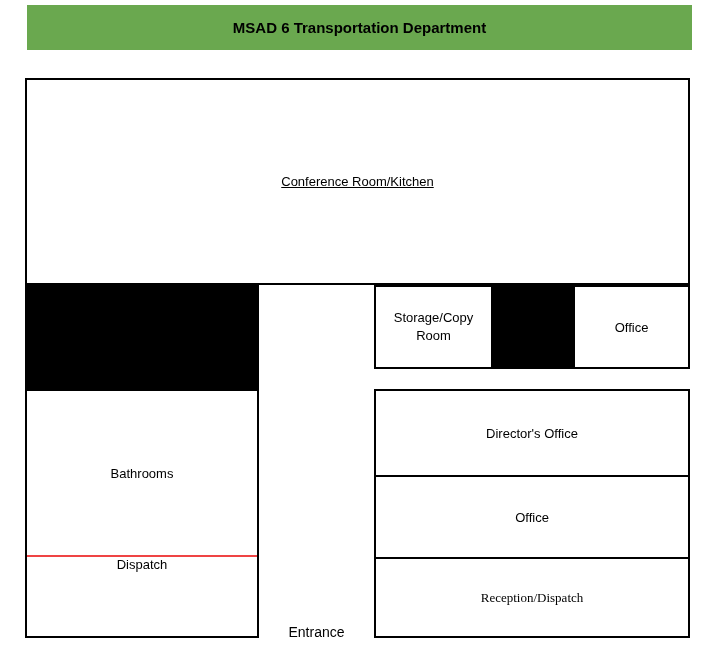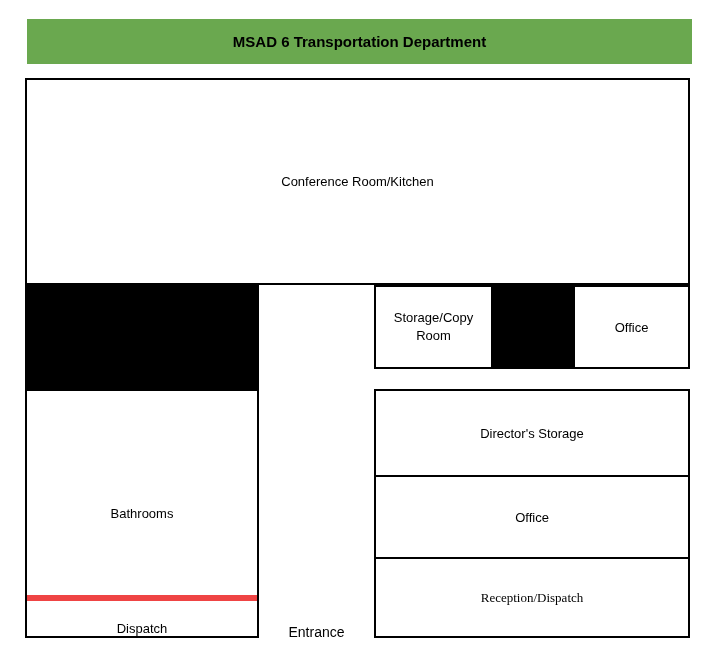--- a/index.html
+++ b/index.html
@@ -12,31 +12,31 @@
   .canvas {
     position: relative;
     width: 717px;
     height: 652px;
     background: #ffffff;
     overflow: hidden;
   }
   .abs { position: absolute; box-sizing: border-box; }
 
   .title-bar {
-    left: 27px; top: 19px; width: 665px; height: 45px;
+    left: 27px; top: 5px; width: 665px; height: 45px;
     background: #6aa84f;
     display: flex; align-items: center; justify-content: center;
     font-size: 15px; font-weight: bold;
   }
 
   .room {
     border: 2px solid #000000;
     background: #ffffff;
     display: flex; align-items: center; justify-content: center;
-    font-size: 13px; text-align: center; line-height: 18px;
+    font-size: 13px; text-align: center; line-height: 18px; text-decoration: underline;
   }
 
   .conference {
     left: 25px; top: 78px; width: 665px; height: 207px;
   }
 
   .black-block { background: #000000; }
 
   .left-black {
     left: 25px; top: 285px; width: 234px; height: 104px;
@@ -63,28 +63,27 @@
   }
 
   
   .left-column {
     left: 25px; top: 389px; width: 234px; height: 249px;
     border: 2px solid #000000;
     display: flex; flex-direction: column;
     background: #ffffff;
   }
   .bathrooms-sec {
-    height: 164px; border-bottom: 6px solid #ef4444;
+    height: 164px; border-bottom: 2px solid #ef4444;
     display: flex; align-items: center; justify-content: center;
     font-size: 13px;
-    margin-top: 40px;
   }
   .dispatch-sec {
     flex: 1;
-    display: flex; align-items: flex-end; justify-content: center;
+    display: flex; align-items: flex-start; justify-content: center;
     font-size: 13px;
   }
 
   
   .right-column {
     left: 374px; top: 389px; width: 316px; height: 249px;
     border: 2px solid #000000;
     display: flex; flex-direction: column;
     background: #ffffff;
   }
@@ -140,21 +139,21 @@
     <div class="bathrooms-sec">
       <span>Bathrooms</span>
     </div>
     <div class="dispatch-sec">
       <span>Dispatch</span>
     </div>
   </div>
 
   <div class="abs right-column">
     <div class="directors-sec">
-      <span>Director's Storage</span>
+      <span>Director's Office</span>
     </div>
     <div class="office-mid-sec">
       <span>Office</span>
     </div>
     <div class="reception-sec">
       <span>Reception/Dispatch</span>
     </div>
   </div>
 
   <div class="abs entrance-label">

